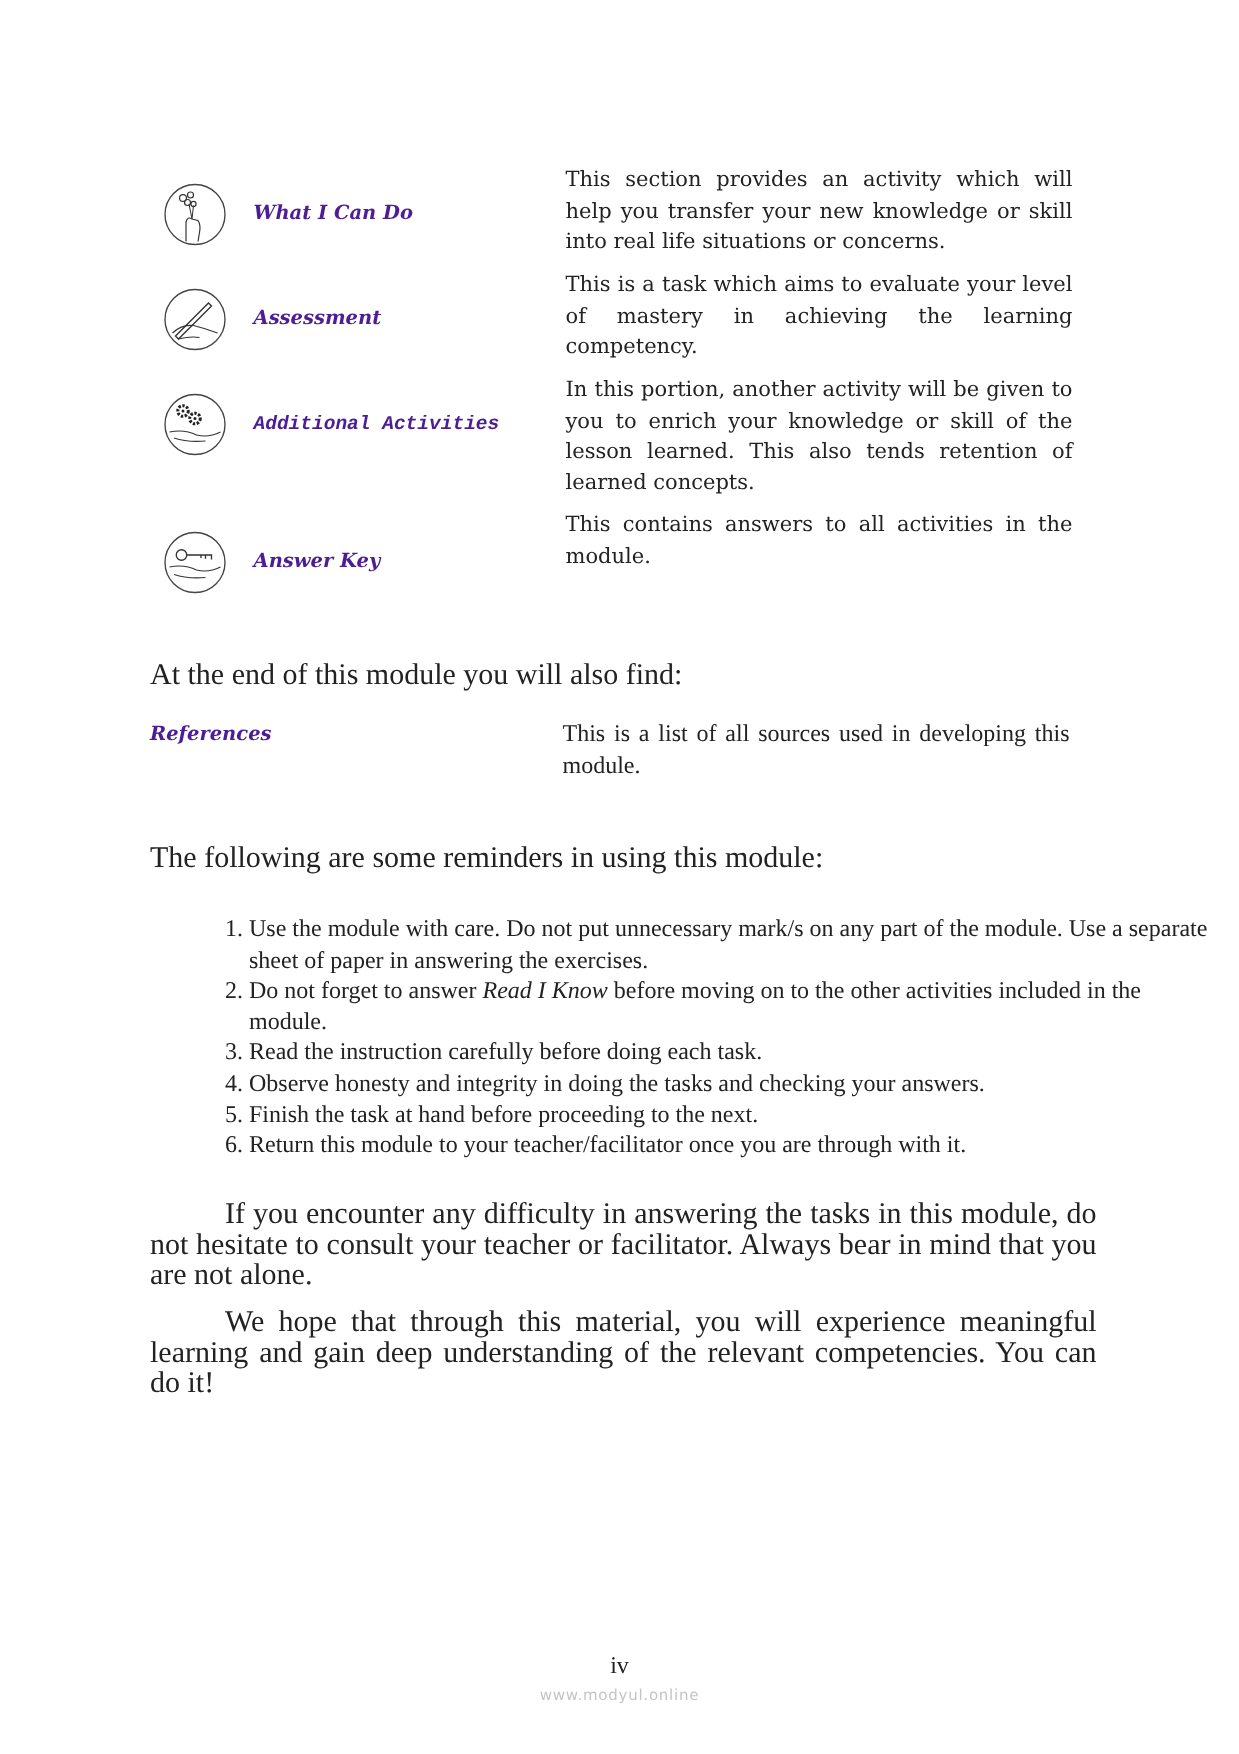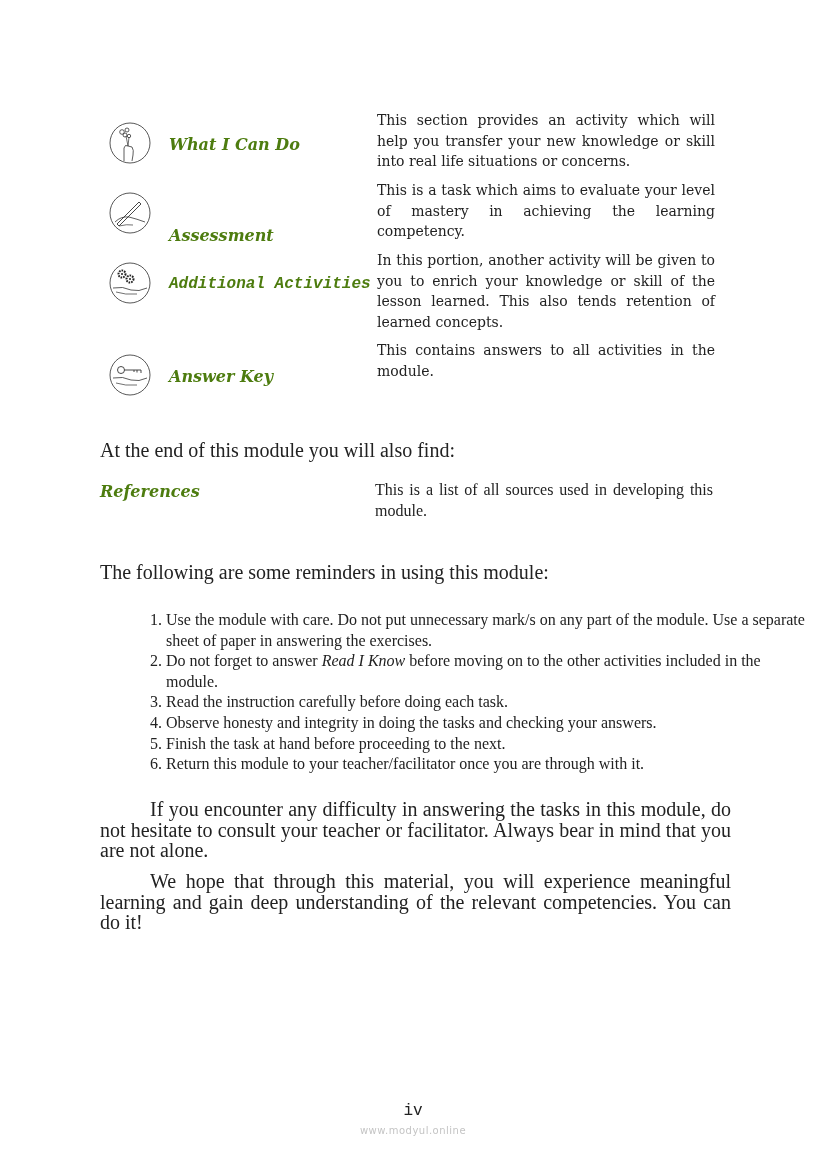--- a/index.html
+++ b/index.html
@@ -1,31 +1,31 @@
 <!DOCTYPE html>
 <html><head>
 <meta charset="utf-8">
 <style>
   html, body { margin:0; padding:0; background:#fff; }
   body { width:826px; height:1169px; position:relative; overflow:hidden; color:#1a1a1a;
          font-family:"DejaVu Serif", "Liberation Serif", serif; }
   .serif { font-family:"Liberation Serif", "DejaVu Serif", serif; }
   .desc { font-family:"DejaVu Serif", serif; font-size:14px; line-height:20.5px; text-align:justify; text-align-last:left; color:#222; }
-  .label { font-family:"DejaVu Serif", serif; font-weight:bold; font-style:italic; font-size:16px; color:#4d7c0f; }
+  .label { font-family:"DejaVu Serif", serif; font-weight:bold; font-style:italic; font-size:13px; color:#4c1d95; }
   .row { position:absolute; left:0; width:826px; }
   .icon { position:absolute; left:109px; width:42px; height:42px; }
   .icon svg { width:42px; height:42px; display:block; }
   .row .label { position:absolute; left:169px; }
   .row .desc { position:absolute; left:375px; width:338px; margin:2px; }
   .body-text { position:absolute; left:100px; width:631px; font-family:"Liberation Serif", serif; font-size:20px; line-height:20.5px; color:#222; margin:0; }
   ol.reminders { position:absolute; left:100px; top:594px; width:640px; margin:16px; padding:0 0 0 50px;
                  font-family:"Liberation Serif", serif; font-size:16px; line-height:20.6px; color:#222; }
   ol.reminders li { padding-left:0; }
   .para { text-align:justify; text-indent:50px; }
-  .footer { position:absolute; left:0; width:826px; text-align:center;font-family:Liberation Mono, monospace; }
+  .footer { position:absolute; left:0; width:826px; text-align:center; }
 </style>
 </head>
 <body>
 
 <div class="row" style="top:108px;">
   <div class="icon" style="top:14px;">
     <svg viewBox="0 0 42 42">
         <circle cx="21" cy="21" r="20" fill="none" stroke="#444" stroke-width="0.9"></circle>
       <circle cx="13" cy="10" r="2.3" fill="none" stroke="#333" stroke-width="0.8"></circle>
       <circle cx="18" cy="8" r="2" fill="none" stroke="#333" stroke-width="0.8"></circle>
@@ -41,21 +41,21 @@
 
 <div class="row" style="top:178px;">
   <div class="icon" style="top:14px;">
     <svg viewBox="0 0 42 42">
         <circle cx="21" cy="21" r="20" fill="none" stroke="#444" stroke-width="0.9"></circle>
       <path d="M8 32 L30 10 L32 12 L10 34 Z" fill="none" stroke="#333" stroke-width="0.9"></path>
       <path d="M6 30 Q12 24 20 25 Q28 27 36 30" stroke="#333" stroke-width="0.8" fill="none"></path>
       <path d="M10 34 Q18 32 24 33" stroke="#333" stroke-width="0.7" fill="none"></path>
     </svg>
   </div>
-  <span class="label" style="top:27px;margin-top:21px;">Assessment</span>
+  <span class="label" style="top:27px;">Assessment</span>
   <p class="desc" style="top:0;">This is a task which aims to evaluate your level of mastery in achieving the learning competency.</p>
 </div>
 
 <div class="row" style="top:248px;">
   <div class="icon" style="top:14px;">
     <svg viewBox="0 0 42 42">
         <circle cx="21" cy="21" r="20" fill="none" stroke="#444" stroke-width="0.9"></circle>
       <circle cx="13" cy="12" r="3.5" fill="none" stroke="#222" stroke-width="2" stroke-dasharray="1.6 1"></circle>
       <circle cx="13" cy="12" r="1" fill="#222"></circle>
       <circle cx="21" cy="17" r="3.5" fill="none" stroke="#222" stroke-width="2" stroke-dasharray="1.6 1"></circle>

